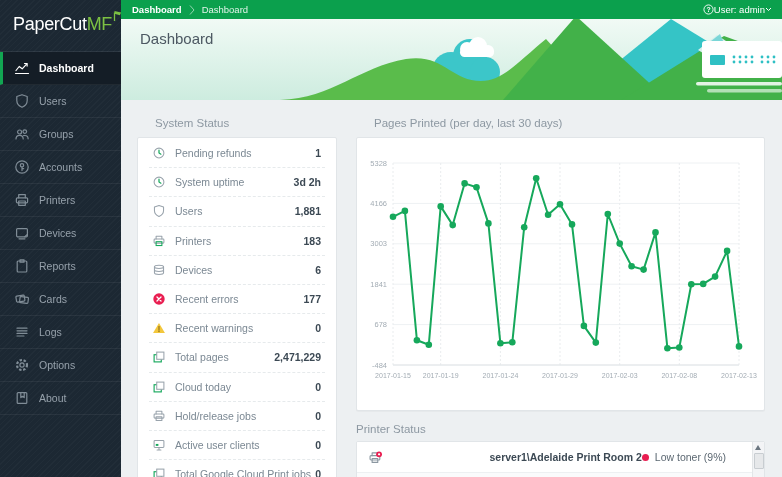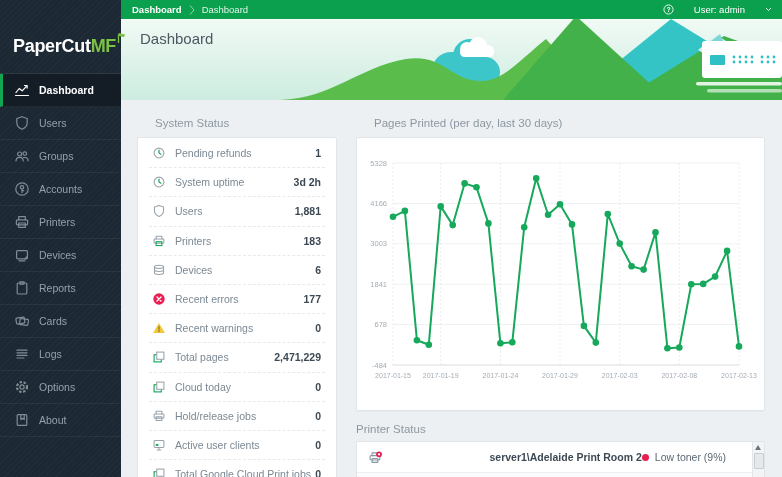--- a/index.html
+++ b/index.html
@@ -3,40 +3,40 @@
 <meta charset="utf-8">
 <style>
   html,body{margin:0;padding:0;}
   body{width:782px;height:477px;overflow:hidden;background:#edf0f2;
        font-family:"Liberation Sans",sans-serif;-webkit-font-smoothing:antialiased;}
   .app{position:relative;width:782px;height:477px;display:flex;overflow:hidden;}
 
   
   .sidebar{flex:0 0 121px;width:121px;background:#1c2833;z-index:6;
            background-image:repeating-linear-gradient(135deg,rgba(255,255,255,.025) 0 1px,transparent 1px 4px);}
-  .logo{padding:32px 0 16px 13px;font-size:18px;font-weight:bold;color:#fff;letter-spacing:-.3px;white-space:nowrap;}
+  .logo{padding:10px 0 16px 13px;font-size:18px;font-weight:normal;color:#fff;letter-spacing:-.3px;white-space:nowrap;}
   .logo .mf{color:#7cc143;}
   .logo svg{vertical-align:8px;margin-left:1px;}
   .nav{border-top:1px solid rgba(255,255,255,.08);}
   .nav-item{display:flex;align-items:center;height:32px;padding-left:14px;
             border-bottom:1px solid rgba(255,255,255,.06);font-size:10.5px;color:#96a1ab;cursor:pointer;}
   .nav-item .nicon{display:inline-flex;width:16px;height:16px;margin-right:9px;color:#808d97;}
   .nav-item .nicon svg{width:16px;height:16px;}
   .nav-item.active{background:#141d26;color:#fff;font-weight:bold;
                    border-left:3px solid #12a552;padding-left:11px;}
   .nav-item.active .nicon{color:#fff;}
 
   
   .main{flex:1;display:flex;flex-direction:column;min-width:0;}
   .topbar{height:19px;background:#0ba04d;display:flex;align-items:center;
           justify-content:space-between;padding:0 10px 0 11px;color:#fff;font-size:9.5px;}
   .crumbs{display:flex;align-items:center;gap:7px;}
   .crumb1{font-weight:bold;cursor:pointer;}
   .crumb2{color:rgba(255,255,255,.88);cursor:pointer;}
-  .user{display:flex;align-items:center;gap:20px;cursor:pointer;}
+  .user{display:flex;align-items:center;gap:0;cursor:pointer;}
 
   .banner{position:relative;height:81px;overflow:hidden;
           background:linear-gradient(#f1faf5,#cdecdf);}
   .banner h1{position:absolute;left:19px;top:11px;margin:0;font-size:15px;
              font-weight:normal;color:#4c5862;z-index:3;}
   .banner .scene{position:absolute;left:0;top:0;}
 
   .content{flex:1;display:flex;align-items:flex-start;padding-left:16px;overflow:hidden;}
   .section-h{font-size:11.5px;color:#8d98a2;margin:17px 0 8px 18px;}
   .card{background:#fff;border:1px solid #e1e5e8;border-radius:2px;box-shadow:0 1px 1px rgba(0,0,0,.03);}

